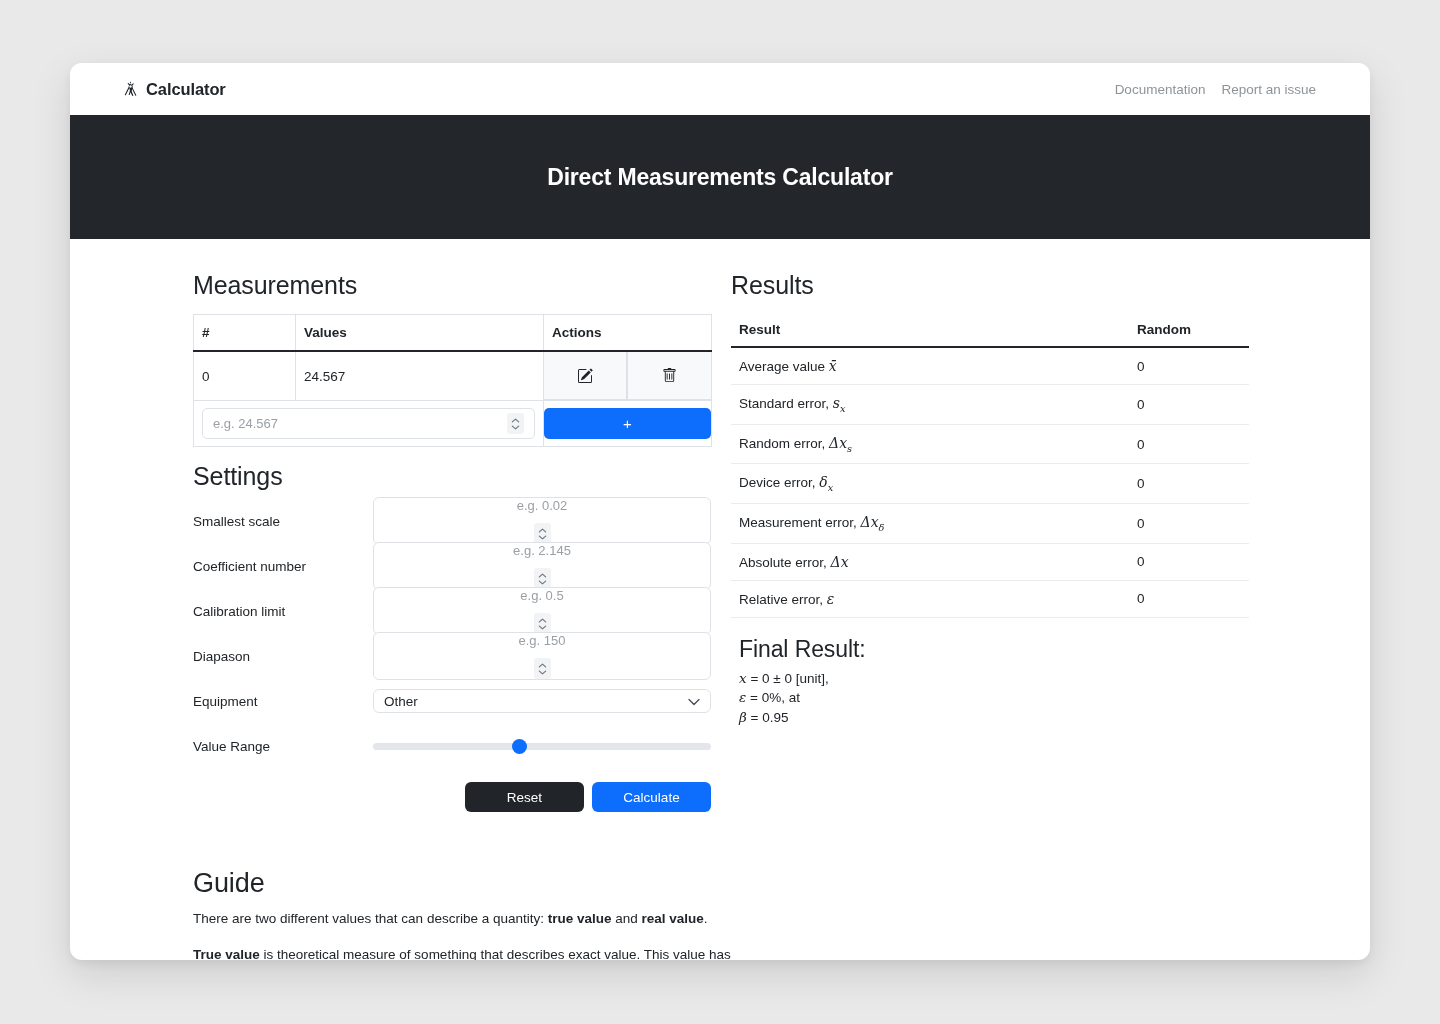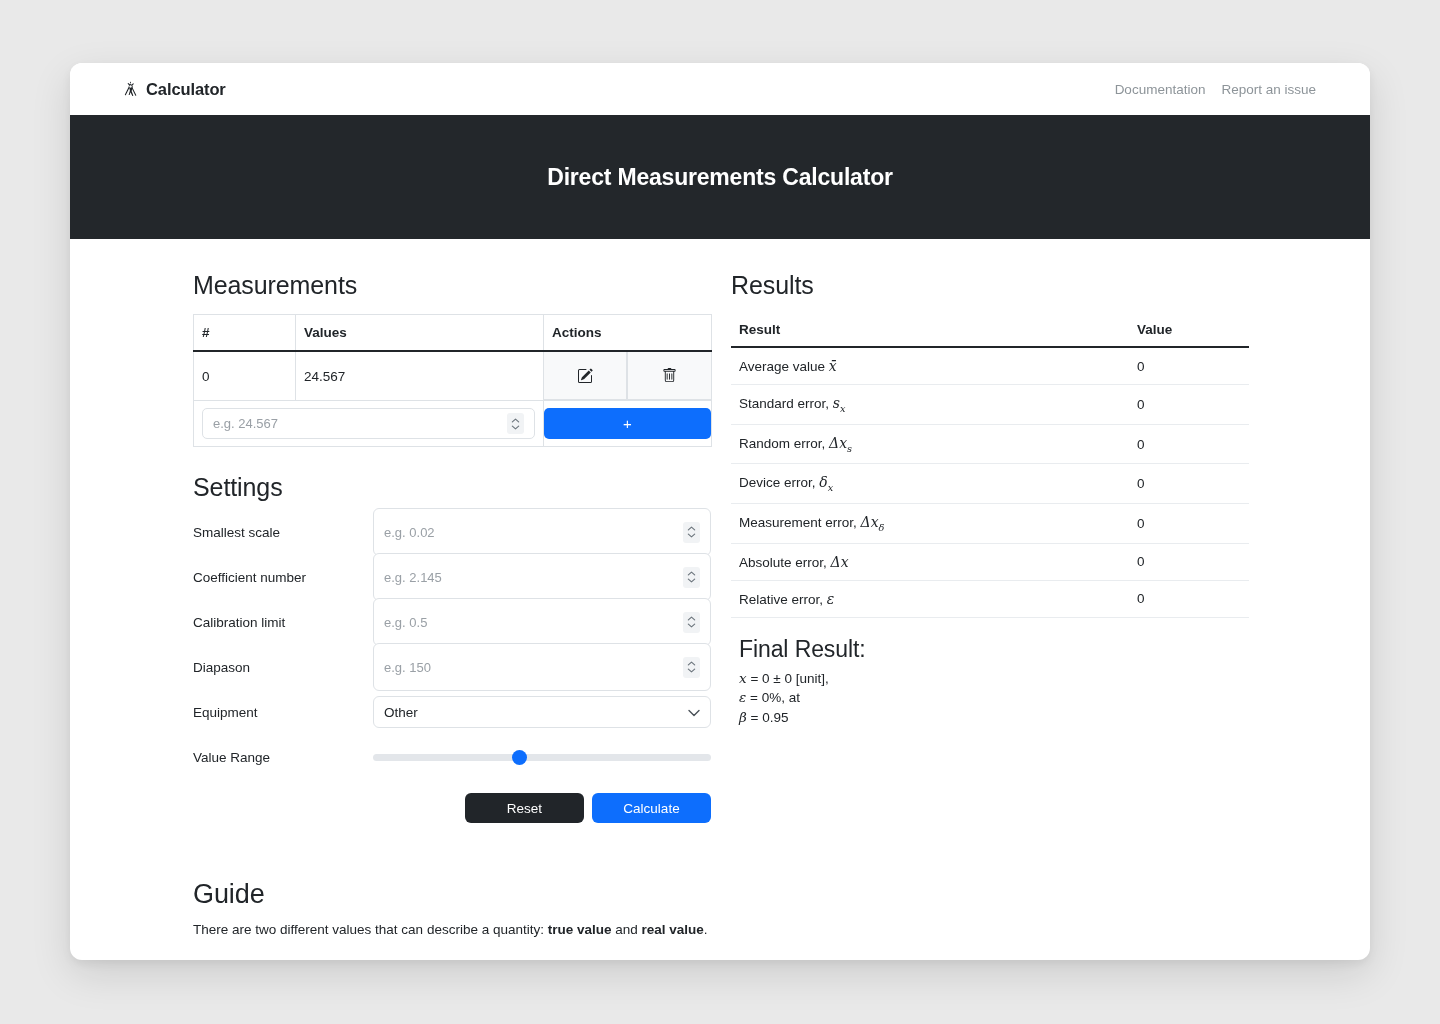--- a/index.html
+++ b/index.html
@@ -177,39 +177,39 @@
     color: #fff;
     font-size: 15px;
     line-height: 1;
     cursor: pointer;
     display: flex;
     align-items: center;
     justify-content: center;
   }
 
   
-  .settings { margin-top: 26px; }
+  .settings { margin-top: 15px; }
   .setting-row {
     display: flex;
     align-items: center;
     margin-bottom: 13px;
     height: 32px;
   }
   .setting-label {
     width: 180px;
     flex: none;
     font-size: 13.5px;
     color: #212529;
   }
   .setting-field { flex: 1; }
-  .setting-field .num-input { height: 48px; border-radius: 6px; }
+  .setting-field .num-input { height: 48px; border-radius: 6px; flex-direction: column; }
 
   select.sel {
     width: 100%;
-    height: 32px;
+    height: 24px;
     border: 1px solid #dee2e6;
     border-radius: 6px;
     background: #fff;
     font-size: 13.5px;
     color: #212529;
     padding: 0 28px 0 10px;
     font-family: "Liberation Sans", sans-serif;
     -webkit-appearance: none;
     appearance: none;
     cursor: pointer;
@@ -530,21 +530,21 @@
         </div>
       </div>
 
       <div class="col-right">
         <h2 class="section-title">Results</h2>
 
         <table class="results">
           <thead>
             <tr>
               <th class="res-col-name">Result</th>
-              <th>Value</th>
+              <th>Random</th>
             </tr>
           </thead>
           <tbody>
             <tr>
               <td><span>Average value </span><span class="mth">x̄</span></td>
               <td>0</td>
             </tr>
             <tr>
               <td><span>Standard error, </span><span class="mth">s</span><span class="mth sub">x</span></td>
               <td>0</td>

